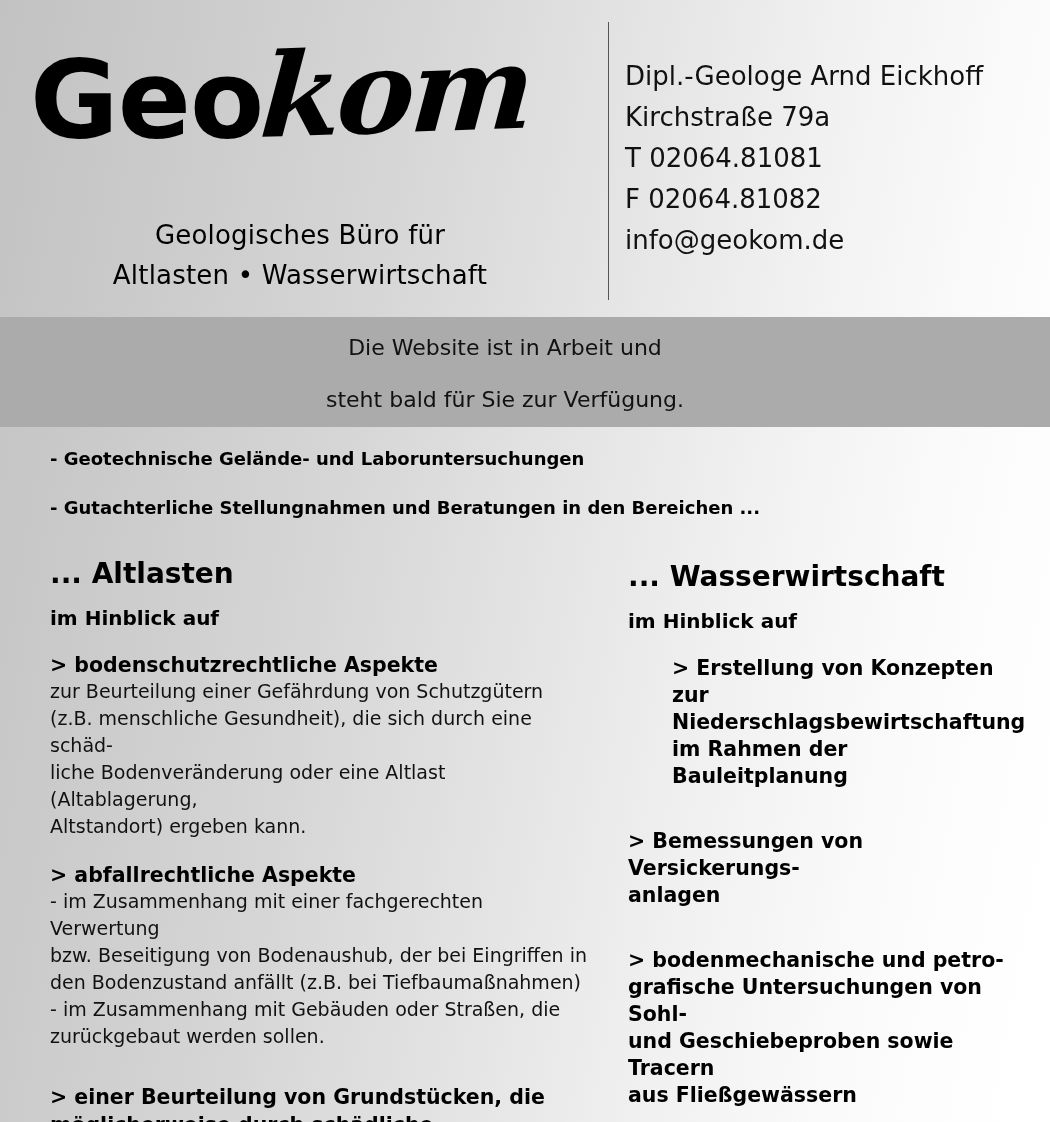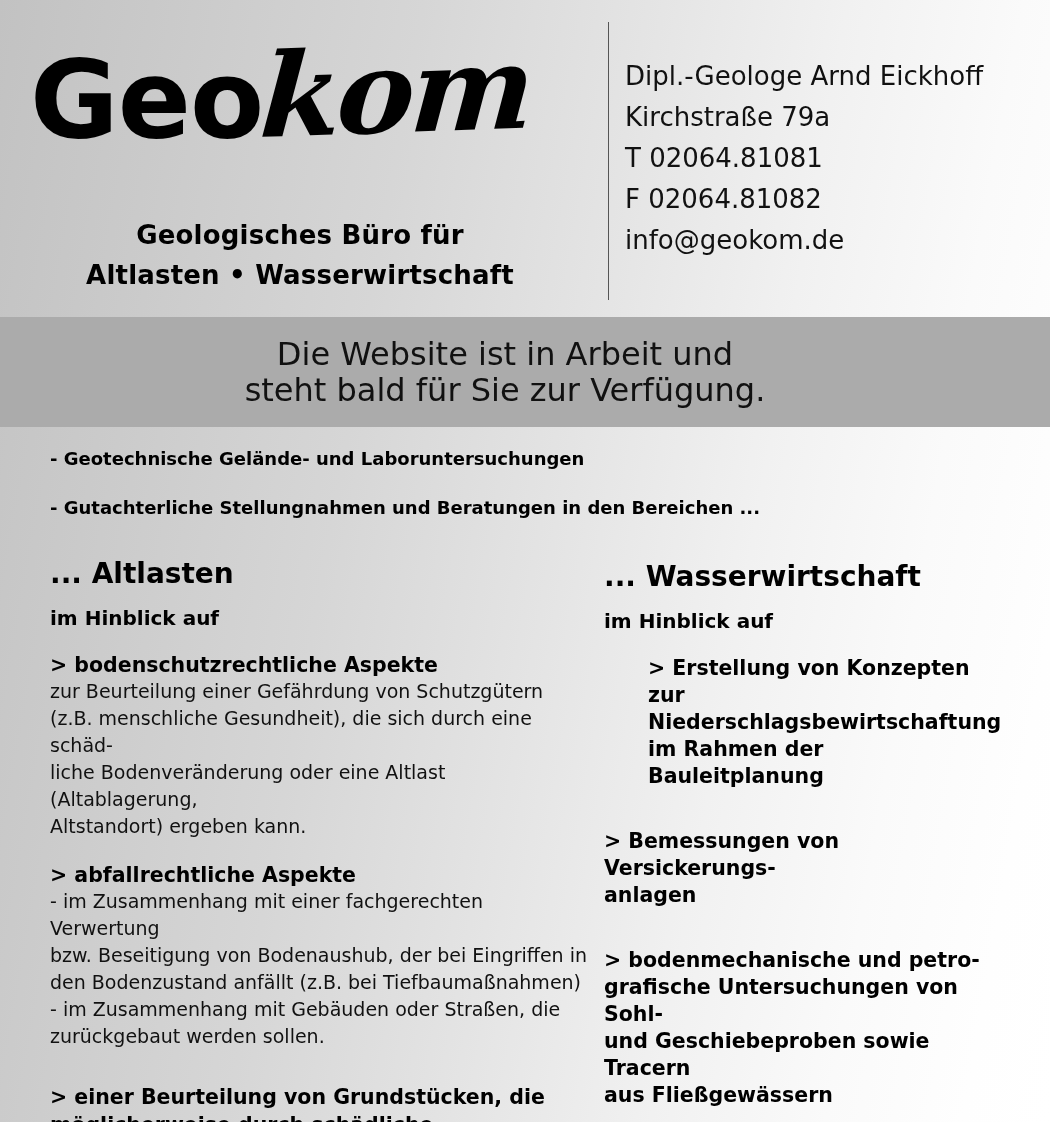--- a/index.html
+++ b/index.html
@@ -74,21 +74,21 @@
     transform: skewX(-6deg) rotate(-2deg);
     transform-origin: left bottom;
   }
 
   .tagline {
     position: absolute;
     left: 0;
     width: 600px;
     text-align: center;
     font-family: "DejaVu Sans", sans-serif;
-    font-weight: bold;
+    font-weight: normal;
     font-size: 26px;
     letter-spacing: 0.2px;
     color: #000;
   }
   #tagline1 { top: 220px; }
   #tagline2 { top: 260px; }
 
   #header-divider {
     position: absolute;
     left: 608px;
@@ -120,27 +120,27 @@
     width: 1050px;
     height: 110px;
     background: #ababab;
   }
   .notice-line {
     position: absolute;
     left: 0;
     width: 1050px;
     text-align: center;
     font-family: "DejaVu Sans", sans-serif;
-    font-size: 32px;
+    font-size: 22px;
     color: #111;
     padding-right: 40px;
     box-sizing: border-box;
   }
   #notice-line1 { top: 18px; }
-  #notice-line2 { top: 54px; }
+  #notice-line2 { top: 70px; }
 
   
   #bullets {
     position: absolute;
     left: 50px;
     top: 448px;
     width: 980px;
   }
   .bullet {
     font-family: "DejaVu Sans", sans-serif;
@@ -160,21 +160,21 @@
   }
   .column {
     position: absolute;
     top: 0;
   }
   #col-altlasten {
     left: 50px;
     width: 545px;
   }
   #col-wasser {
-    left: 604px;
+    left: 628px;
     width: 400px;
     padding-top: 3px;
   }
 
   .col-title {
     font-family: "DejaVu Sans", sans-serif;
     font-weight: bold;
     font-size: 28px;
     color: #000;
     margin: 0 0 16px 0;

